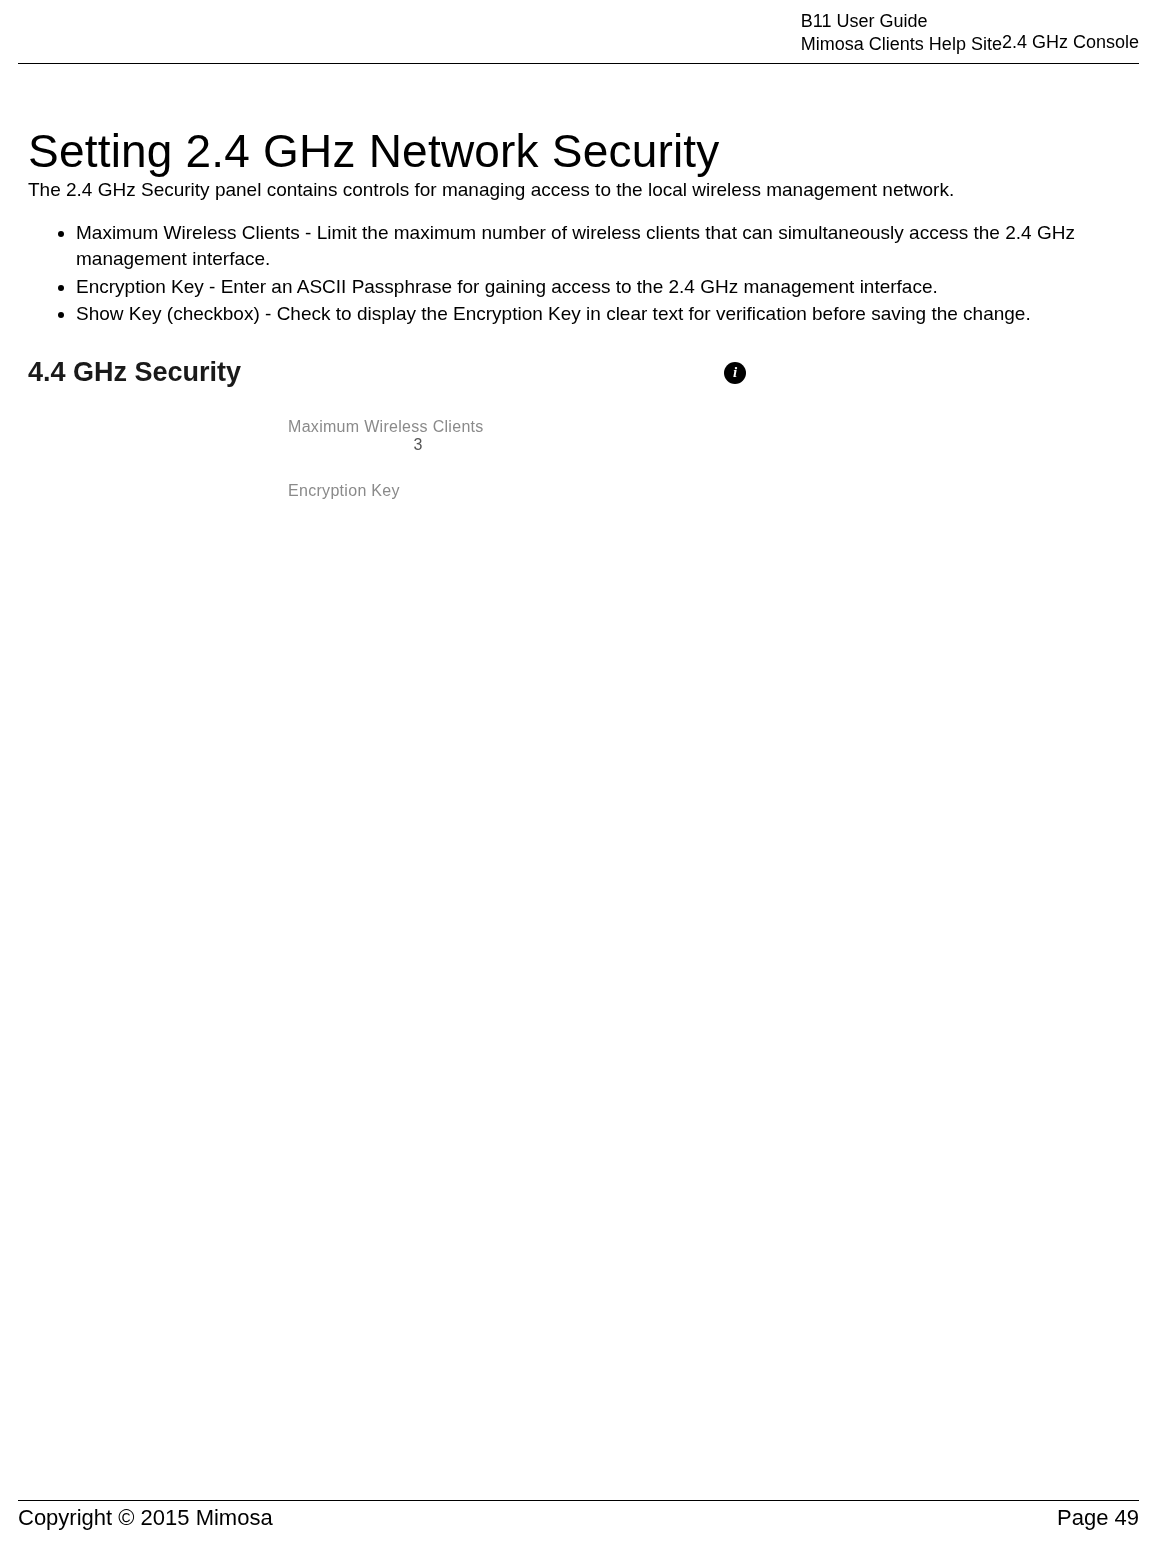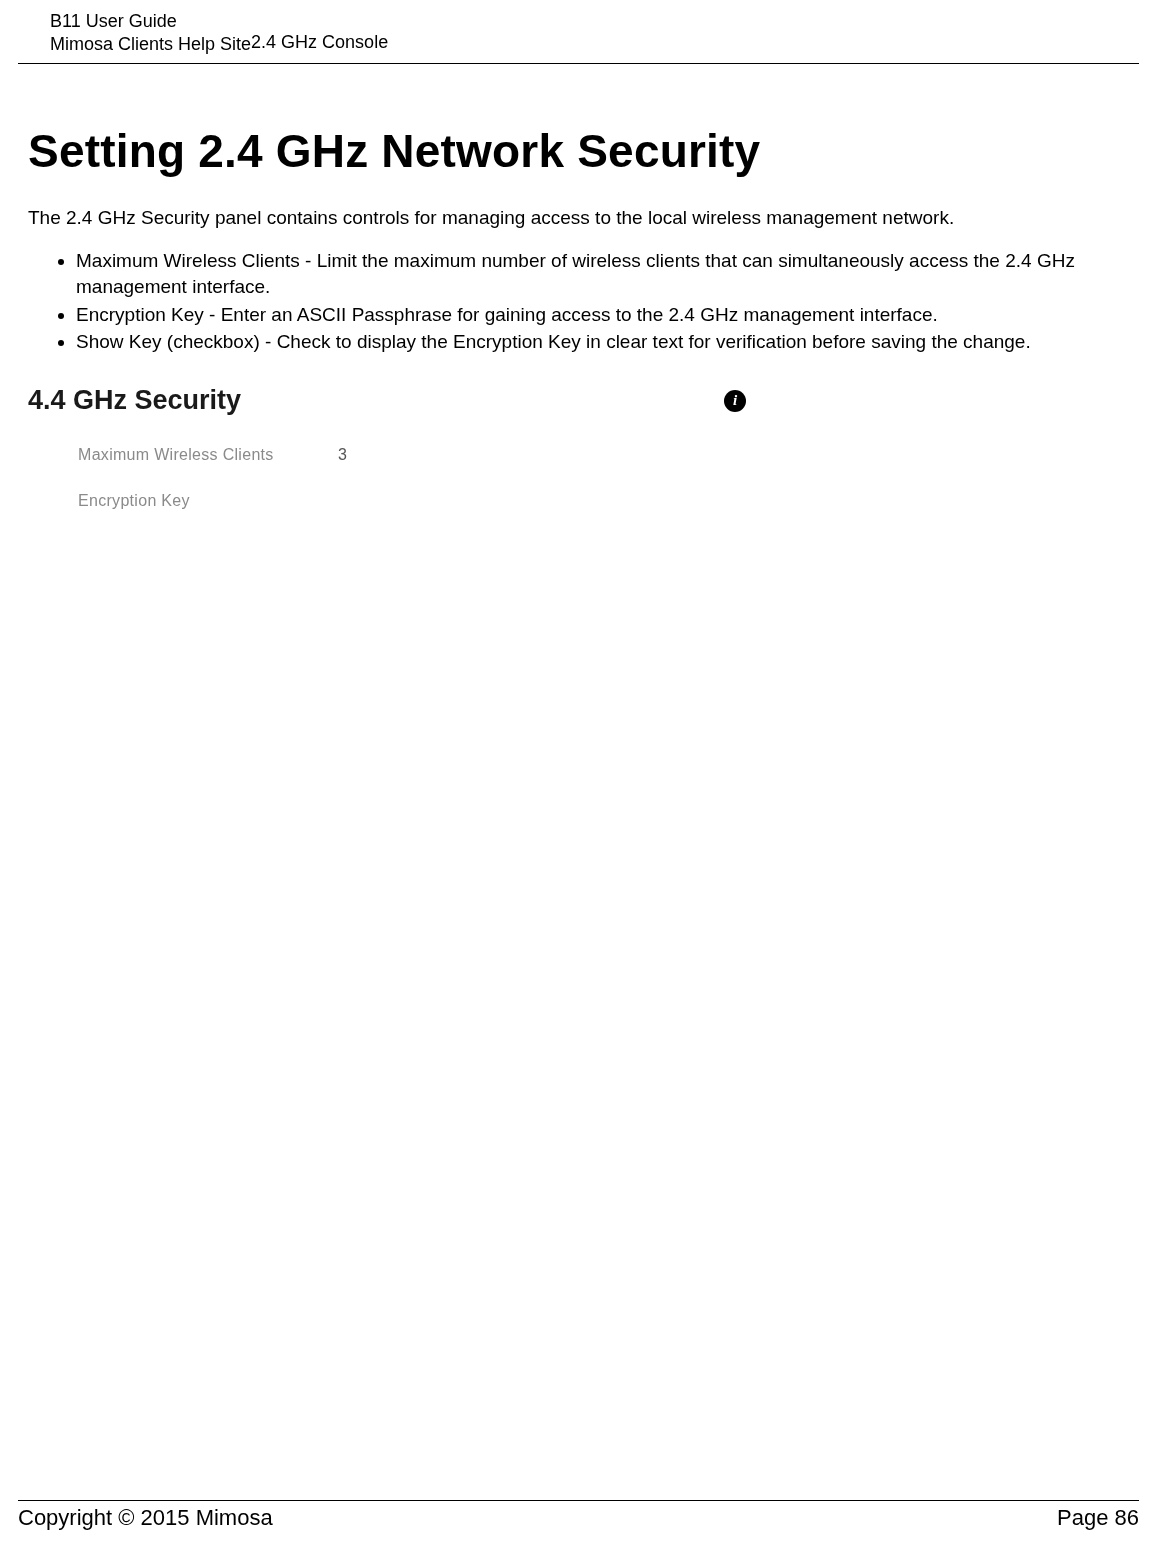--- a/index.html
+++ b/index.html
@@ -11,21 +11,21 @@
       font-family: Verdana, Geneva, sans-serif;
       width: 1157px;
       height: 1545px;
       background: #fff;
       position: relative;
       color: #000;
     }
     .page-header {
       padding: 10px 18px 0 18px;
       display: flex;
-      justify-content: flex-start;
+      justify-content: flex-end;
       align-items: flex-start;
       font-size: 18px;
       margin-left: 32px;
     }
     .header-left {
       display: flex;
       flex-direction: column;
       line-height: 1.3;
     }
     .header-right {
@@ -34,22 +34,21 @@
     .header-rule {
       border: none;
       border-top: 1px solid #000;
       margin: 6px 18px 0 18px;
     }
     .main {
       padding: 60px 28px 0 28px;
     }
     .page-title {
       font-size: 46px;
-      font-weight: bold;
-      margin-bottom: 28px;
+      font-weight: normal;
       letter-spacing: 0.2px;
     }
     .applicability {
       font-size: 19px;
       margin-bottom: 28px;
     }
     .description {
       font-size: 19px;
       margin-bottom: 18px;
       line-height: 1.3;
@@ -97,20 +96,21 @@
     .panel-body {
       padding: 30px 0 0 50px;
       font-family: Arial, Helvetica, sans-serif;
     }
     .form-row {
       display: flex;
       align-items: center;
       margin-bottom: 28px;
       font-size: 16px;
       color: #7a7a7a;
+      flex-direction: column;
     }
     .form-label {
       width: 260px;
       color: #8a8a8a;
       letter-spacing: 0.3px;
     }
     .form-value {
       color: #555;
     }
     .page-footer {
@@ -169,15 +169,15 @@
         <span class="form-value"></span>
       </div>
     </div>
   </div>
 </div>
 
 <div class="page-footer">
   <hr class="footer-rule">
   <div class="footer-row">
     <span>Copyright © 2015 Mimosa</span>
-    <span>Page 86</span>
+    <span>Page 49</span>
   </div>
 </div>
 
 </body></html>

